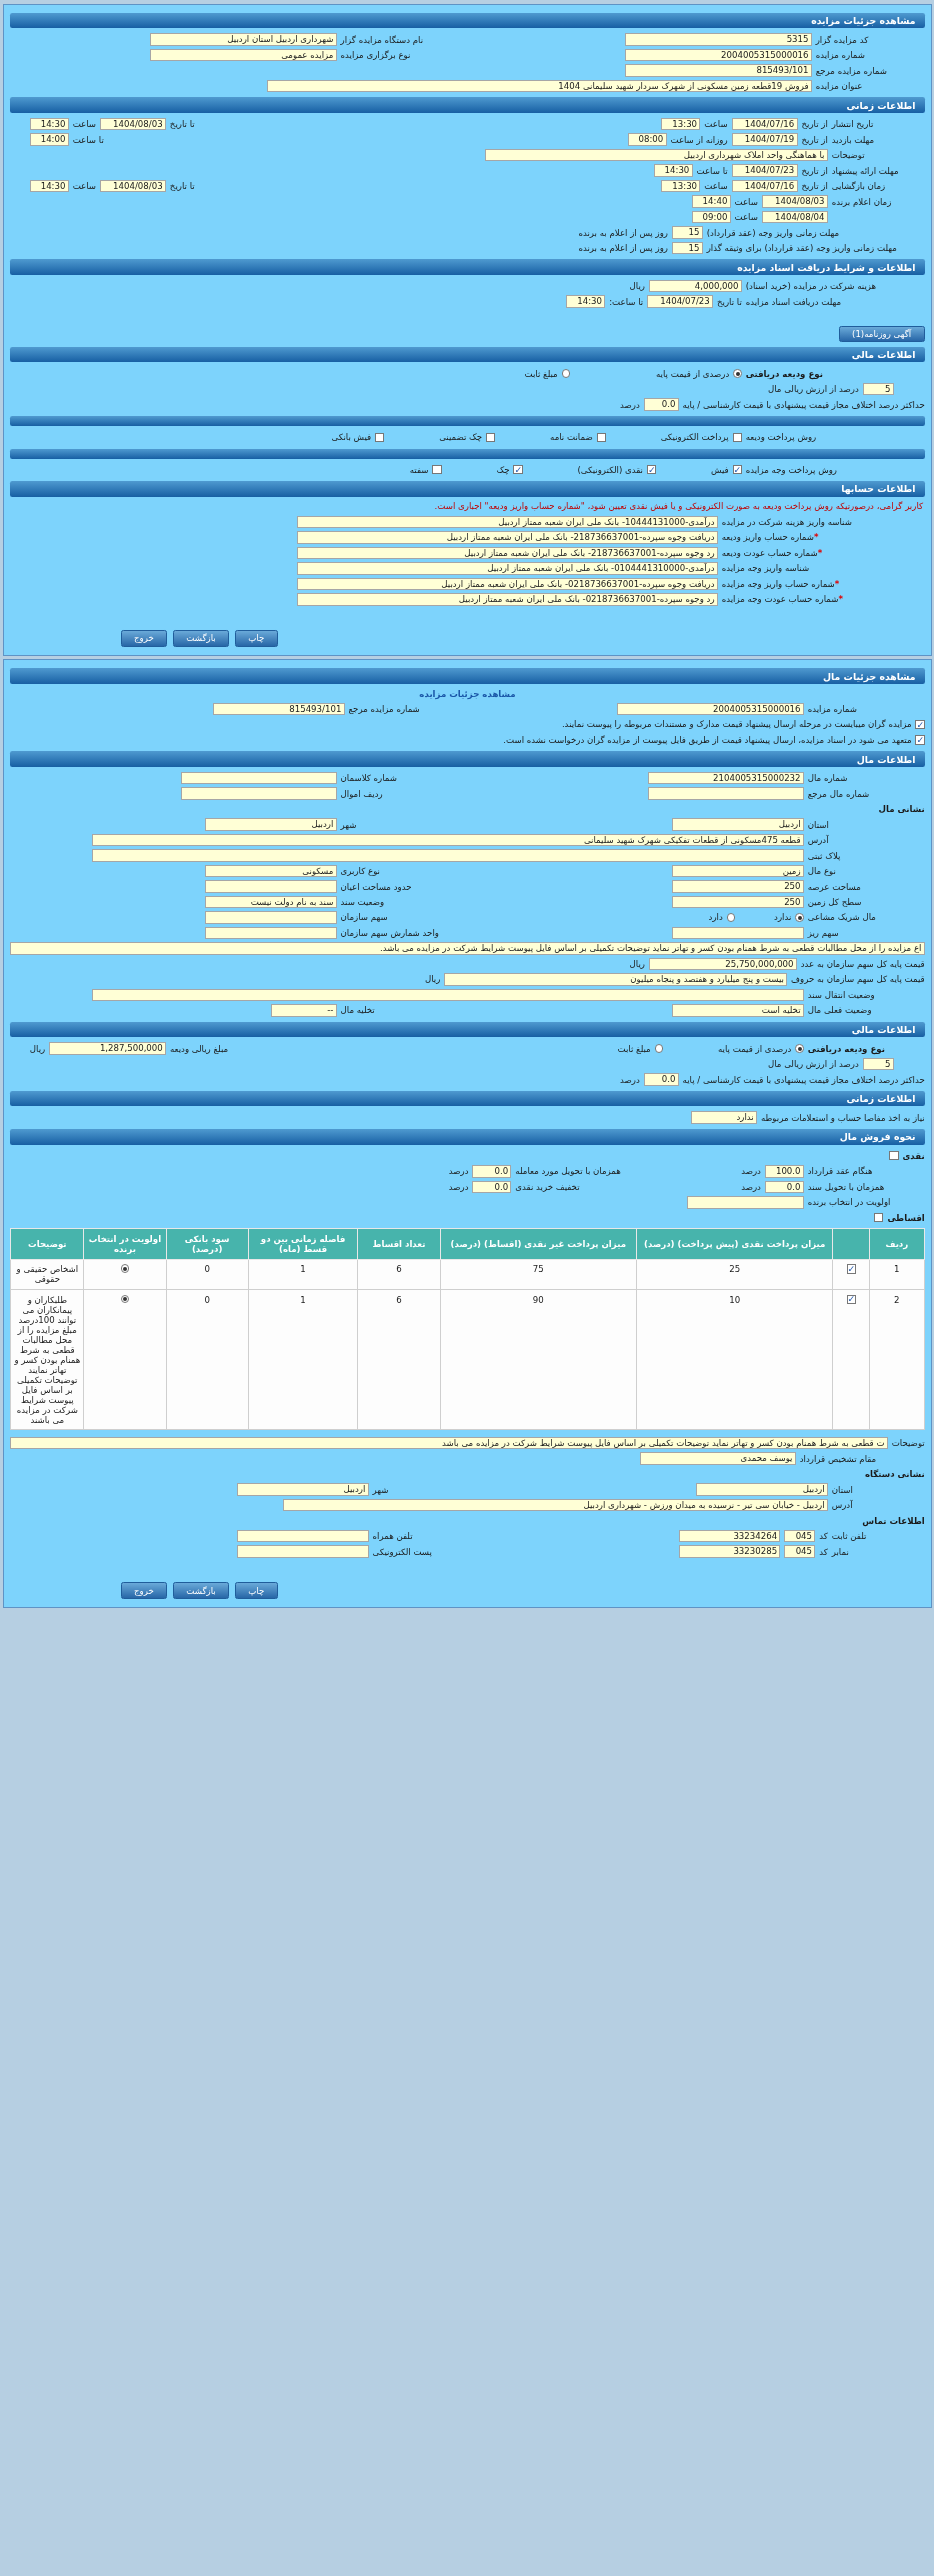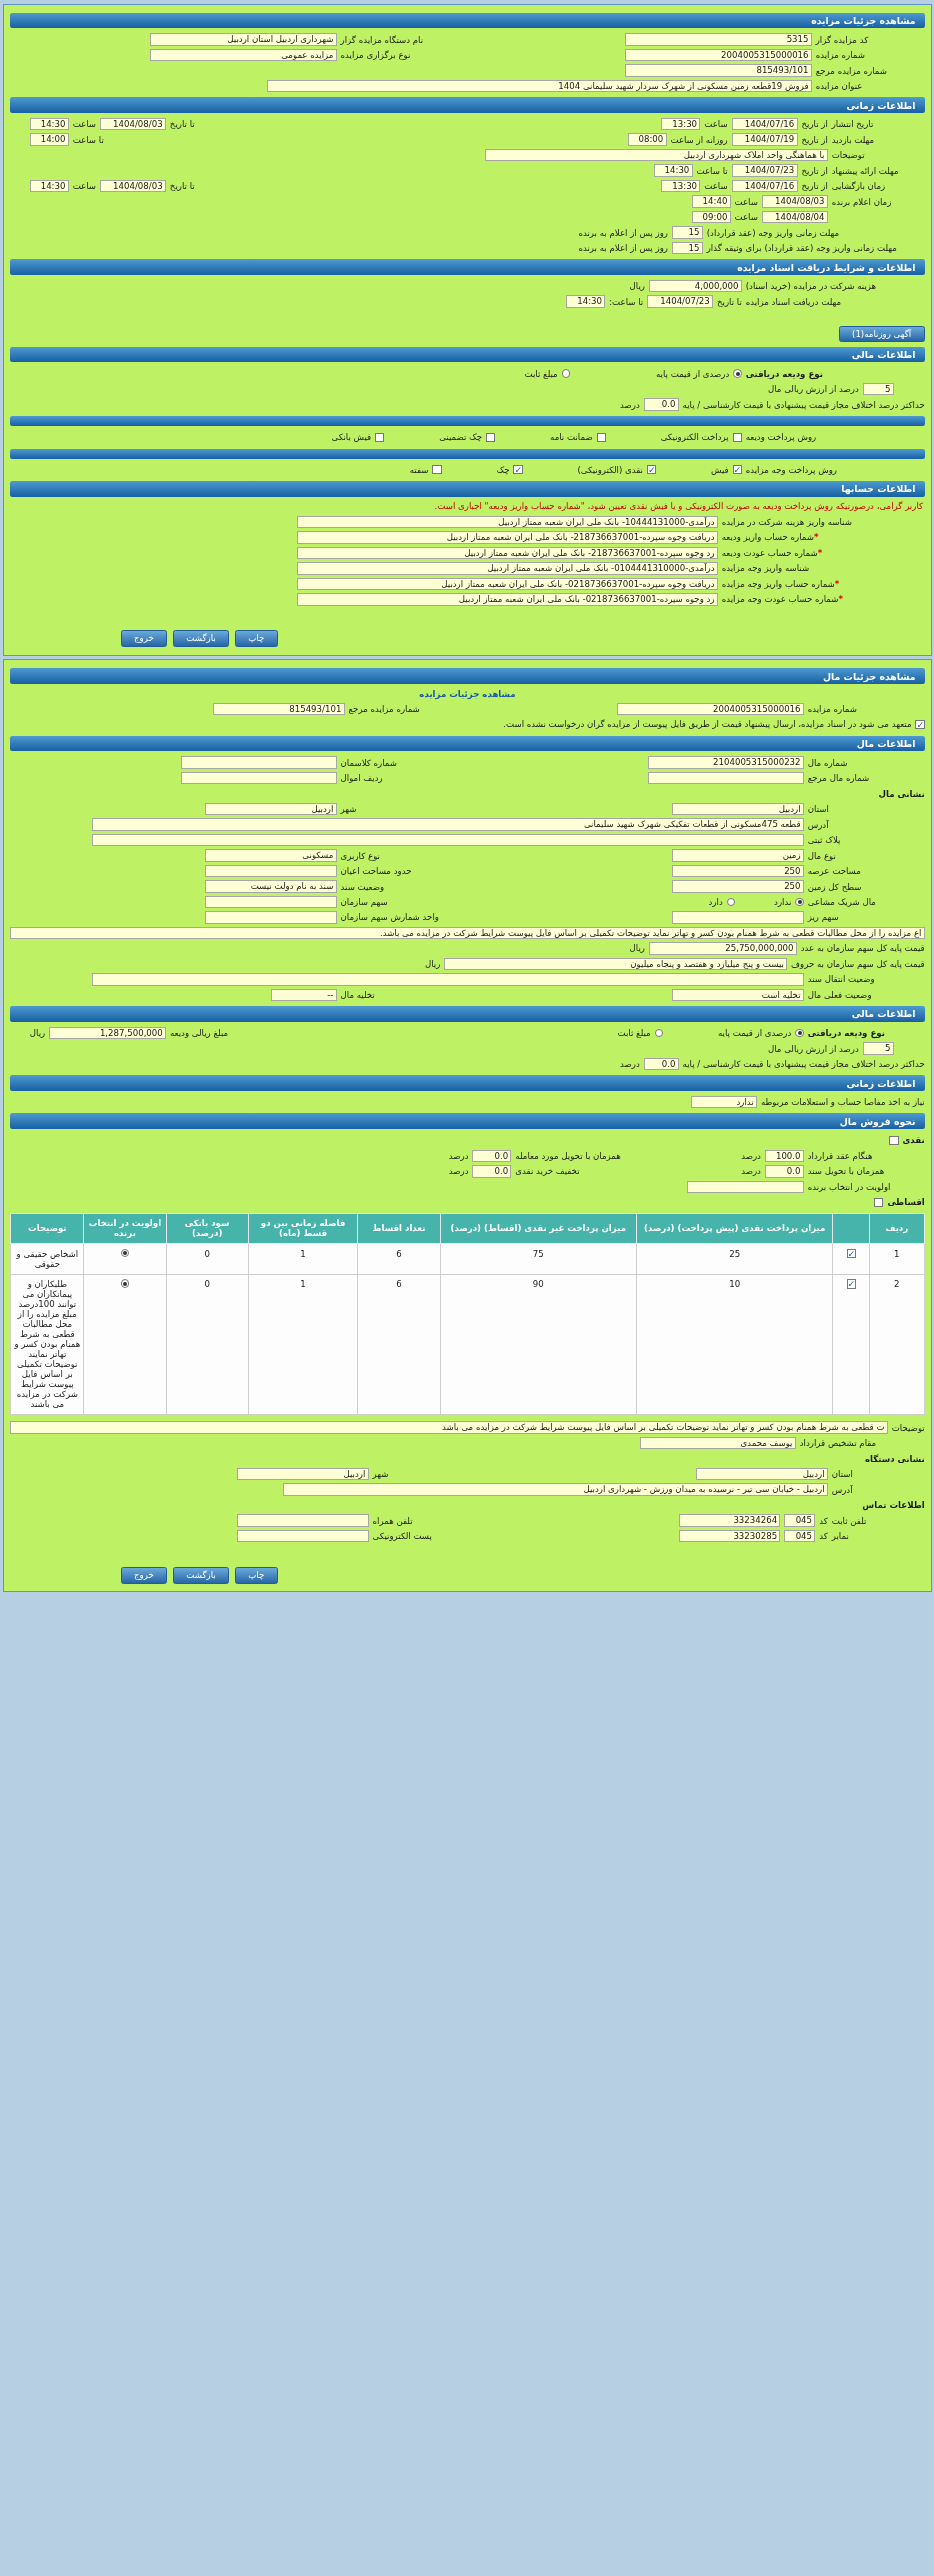--- a/index.html
+++ b/index.html
@@ -5,21 +5,21 @@
   * { box-sizing: border-box; }
   html, body { margin:0; padding:0; }
   body {
     width:935px;
     background:#b6cfe2;
     font-family:"DejaVu Sans", sans-serif;
     font-size:8.6px;
     color:#1a1a1a;
     direction:rtl;
   }
-  .panel { background:#bef264; border:1.6px solid #5e93c5; margin:3.9px 3.1px; padding:3.1px 6.2px 7.8px; }
+  .panel { background:#7dd3fc; border:1.6px solid #5e93c5; margin:3.9px 3.1px; padding:3.1px 6.2px 7.8px; }
   .bar {
     background:linear-gradient(#4f9ad0,#175fa3);
     color:#fff; font-weight:bold; font-size:9.3px;
     padding:2.3px 9.3px; border-radius:2.3px; margin:4.7px 0;
     min-height:15.6px;
   }
   .bar.sep { min-height:10px; height:10px; padding:0; }
   .r { display:flex; align-items:center; gap:3.9px; margin:2.3px 0; min-height:13.2px; }
   .half { flex:1; display:flex; align-items:center; gap:3.9px; }
   .l { white-space:nowrap; }
@@ -312,20 +312,24 @@
       <span class="inp w240">2004005315000016</span>
     </div>
     <div class="half">
       <span class="l la lw150">شماره مزایده مرجع</span>
       <span class="inp w170">815493/101</span>
     </div>
   </div>
 
   <div class="r">
     <span class="cb on"></span>
+    <span class="l">مزایده گران میبایست در مرحله ارسال پیشنهاد قیمت مدارک و مستندات مربوطه را پیوست نمایند.</span>
+  </div>
+  <div class="r">
+    <span class="cb on"></span>
     <span class="l">متعهد می شود در اسناد مزایده، ارسال پیشنهاد قیمت از طریق فایل پیوست از مزایده گران درخواست نشده است.</span>
   </div>
 
   <div class="bar"><span>اطلاعات مال</span></div>
 
   <div class="r">
     <div class="half">
       <span class="l la lw150">شماره مال</span>
       <span class="inp w200">2104005315000232</span>
     </div>

